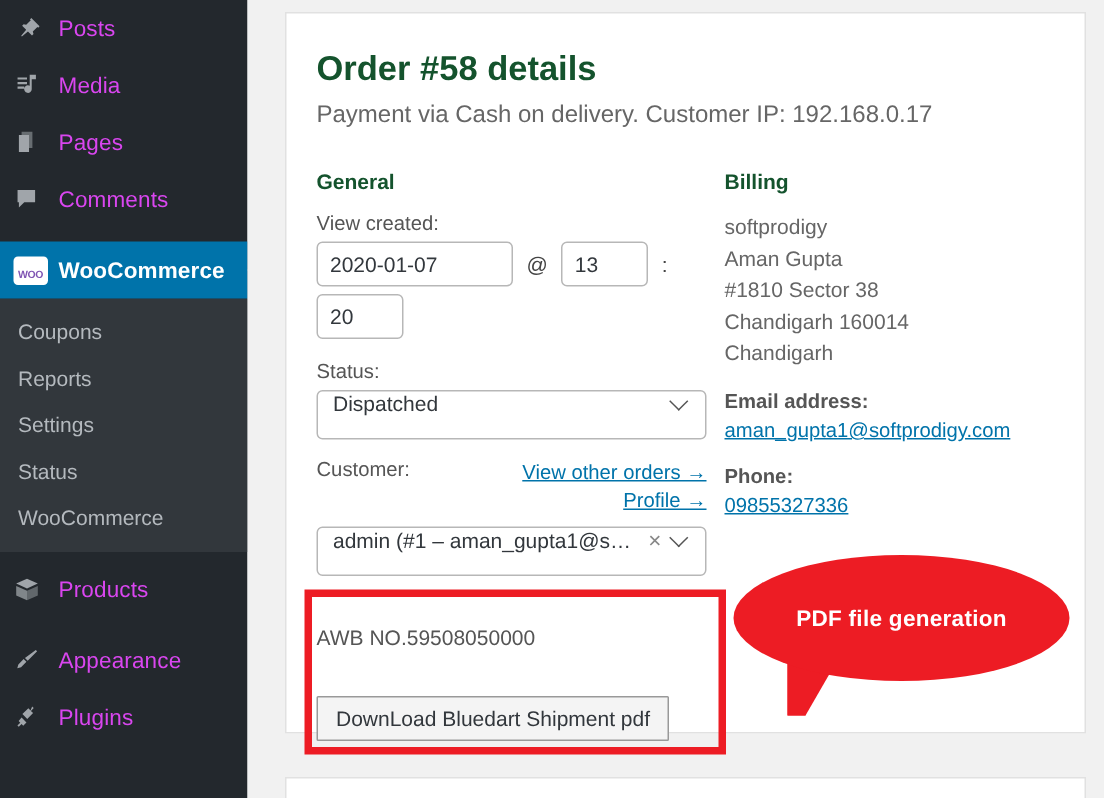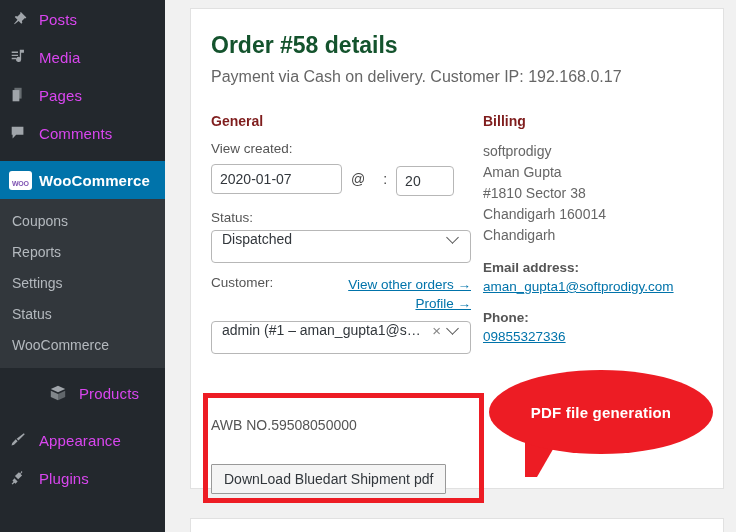--- a/index.html
+++ b/index.html
@@ -138,21 +138,21 @@
   }
 
   
   .col { position: absolute; }
   #col-general { left: 20px; top: 104px; width: 260px; }
   #col-billing { left: 292px; top: 104px; width: 240px; }
 
   .col-heading {
     font-size: 14px;
     font-weight: bold;
-    color: #7f1d1d;
+    color: #14532d;
     margin: 0 0 12px 0;
   }
   .field-label {
     font-size: 13.5px;
     color: #555;
     margin-bottom: 5px;
   }
   .txt-input {
     font-family: "Liberation Sans", sans-serif;
     font-size: 14px;
@@ -380,21 +380,21 @@
       <span>Settings</span>
     </div>
     <div class="submenu-item">
       <span>Status</span>
     </div>
     <div class="submenu-item">
       <span>WooCommerce</span>
     </div>
   </div>
 
-  <div class="menu-item" style="margin-top:6px;margin-left:40px;">
+  <div class="menu-item" style="margin-top:6px;">
     <span class="mi-icon">
       <svg width="18" height="18" viewBox="0 0 20 20" fill="#a0a5aa">
           <path d="M10 2l8 3.6-8 3.6-8-3.6z"></path>
           <path d="M2 7.4l8 3.6V18l-8-3.6z" opacity=".75"></path>
           <path d="M18 7.4l-8 3.6V18l8-3.6z" opacity=".5"></path>
         </svg>
     </span>
     <span class="mi-label">Products</span>
   </div>
 
@@ -427,20 +427,21 @@
     <div id="order-title">Order #58 details</div>
     <div id="order-subtitle">Payment via Cash on delivery. Customer IP: 192.168.0.17</div>
 
     <div class="col" id="col-general">
       <div class="col-heading">General</div>
 
       <div class="field-label">View created:</div>
       <div id="date-row">
         <input class="txt-input" id="date-created-input" type="text" value="2020-01-07" style="">
         <span class="sep-char">@</span>
+        <input class="txt-input" id="hour-input" type="text" value="13" style="">
         <span class="sep-char">:</span>
         <input class="txt-input" id="minute-input" type="text" value="20" style="">
       </div>
 
       <div class="field-label" style="margin-top:14px;">Status:</div>
       <div class="sel-wrap">
         <div class="sel-box">
           <span class="sel-text">Dispatched</span>
           <span class="chev"></span>
         </div>

